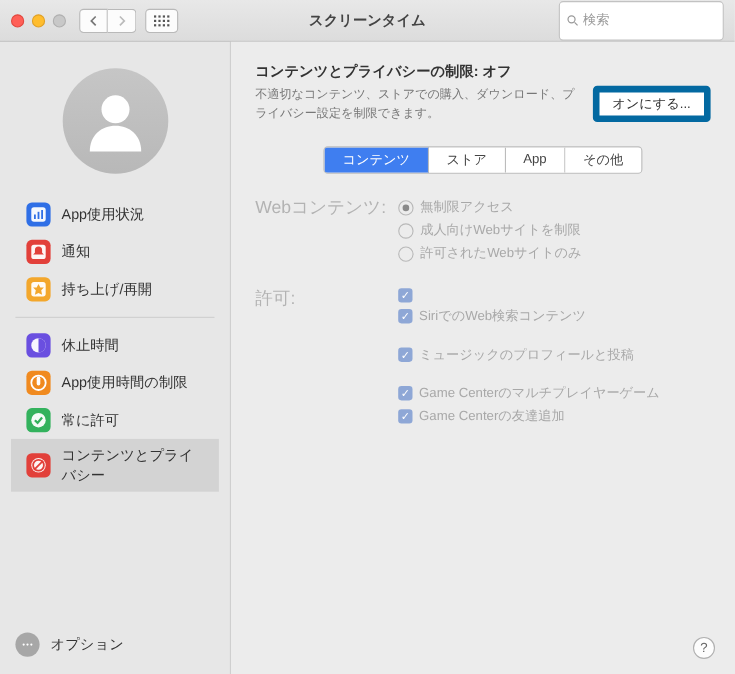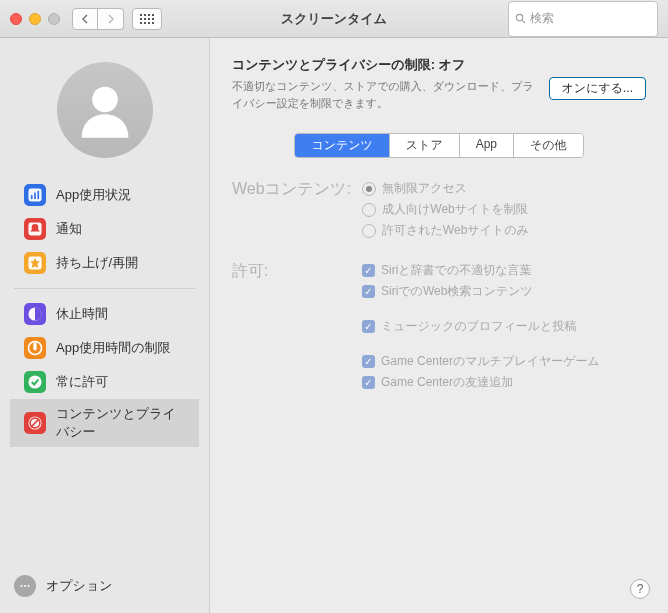--- a/index.html
+++ b/index.html
@@ -41,25 +41,25 @@
 .avatar{width:96px;height:96px;border-radius:50%;background:linear-gradient(#c6c6c6,#b8b8b8);display:flex;align-items:center;justify-content:center;}
 .avatar svg{width:68px;height:68px;}
 .sb-list{padding:2px 10px;}
 .sb-sep{height:1px;background:#cfcfcf;margin:6px 14px;}
 .sb-item{display:flex;align-items:center;gap:10px;padding:6px 14px;font-size:13px;color:#333;cursor:default;}
 .sb-item.selected{background:#d3d3d3;}
 .sb-icon{width:22px;height:22px;border-radius:5px;display:flex;align-items:center;justify-content:center;color:#fff;flex-shrink:0;}
 .sb-foot{margin-top:auto;padding:10px 14px 16px;display:flex;align-items:center;gap:10px;}
 .gear-circ{width:22px;height:22px;border-radius:50%;background:#a7a7a7;display:flex;align-items:center;justify-content:center;}
 .main{flex:1;background:#ececec;padding:18px 22px;position:relative;}
-.hdr-row{display:flex;align-items:flex-start;gap:12px;}
+.hdr-row{display:flex;align-items:center;gap:12px;}
 .hdr-text{flex:1;}
 .hdr-title{font-size:13px;font-weight:600;color:#333;margin-bottom:4px;}
 .hdr-desc{font-size:11px;color:#777;line-height:1.5;}
-.on-btn{background:#fff;border:1px solid #0369a1;border-radius:4px;padding:2px 12px;font-size:12px;cursor:default;white-space:nowrap;margin-top:21px;}
+.on-btn{background:#fff;border:6px solid #0369a1;border-radius:4px;padding:2px 12px;font-size:12px;cursor:default;white-space:nowrap;margin-top:21px;}
 .seg{display:flex;justify-content:center;margin:22px 0 20px;}
 .seg-wrap{display:flex;border:1px solid #bcbcbc;border-radius:4px;overflow:hidden;}
 .seg-item{padding:3px 16px;font-size:12px;background:#fff;border-right:1px solid #bcbcbc;color:#444;}
 .seg-item:last-child{border-right:none;}
 .seg-item.active{background:#3f7ef0;color:#fff;}
 .form-row{display:flex;margin-bottom:5px;align-items:flex-start;}
 .form-label{width:130px;text-align:left;color:#b3b3b3;font-size:16px;padding-right:10px;padding-top:1px;}
 .form-opts{flex:1;}
 .radio-row,.check-row{display:flex;align-items:center;gap:6px;padding:2px 0;font-size:12px;color:#a8a8a8;}
 .radio{width:14px;height:14px;border-radius:50%;border:1.5px solid #b8b8b8;display:flex;align-items:center;justify-content:center;flex-shrink:0;}
@@ -246,21 +246,20 @@
         </div>
     </div>
 
     <div class="gap"></div>
 
     <div class="form-row">
       <div class="form-label">許可:</div>
       <div class="form-opts" id="allow-opts">
           <div class="check-row">
             <div class="check">✓</div>
-            <span>Siriと辞書での不適切な言葉</span>
           </div>
           <div class="check-row">
             <div class="check">✓</div>
             <span>SiriでのWeb検索コンテンツ</span>
           </div>
           <div class="gap"></div>
           <div class="check-row">
             <div class="check">✓</div>
             <span>ミュージックのプロフィールと投稿</span>
           </div>

